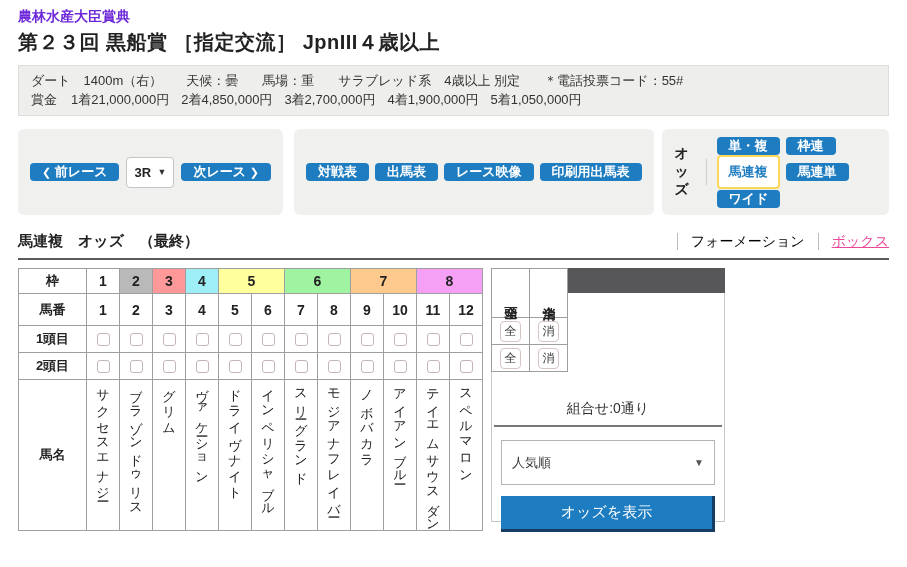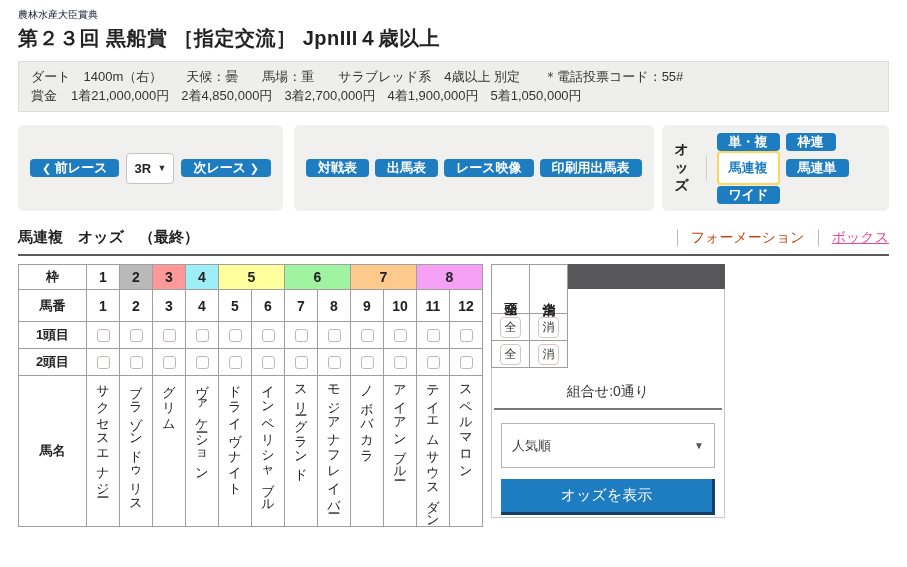--- a/index.html
+++ b/index.html
@@ -4,21 +4,21 @@
 <style>
   * { box-sizing: border-box; }
   html,body { margin:0; padding:0; }
   body {
     width:907px; height:567px; overflow:hidden; background:#fff;
     font-family:"Liberation Sans","DejaVu Sans",sans-serif; color:#222;
   }
   .page { padding:8px 18px 0 18px; width:907px; }
 
   
-  .event-title { font-size:10px; font-weight:normal; color:#0f172a; }
+  .event-title { font-size:14px; font-weight:bold; color:#6d28d9; }
   .race-title { font-size:20px; font-weight:bold; margin:3px 0 9px 0; letter-spacing:.5px; }
 
   
   .race-info { background:#eeeeec; border:1px solid #ddddda; padding:5px 12px 6px; font-size:13px; color:#333; }
   .info-line { line-height:19px; white-space:nowrap; }
   .info-item { margin-right:24px; }
   .prize-label { margin-right:14px; }
   .prize-item { margin-right:12px; }
 
   
@@ -41,21 +41,21 @@
   .sel-arrow { font-size:9px; color:#333; }
   .odds-label { font-size:14px; font-weight:bold; margin:0 8px 0 4px; }
   .vdiv { width:1px; height:26px; background:#cfcfcc; margin:0 7px 0 2px; }
   .odds-type.selected { background:#fff; color:#1e7cc0; border:2px solid #fcd75a; padding:6px 10px; }
 
   
   .section-head { display:flex; align-items:center; margin-top:17px; }
   .section-title { font-size:15px; font-weight:bold; }
   .section-links { margin-left:auto; display:flex; align-items:center; font-size:14px; }
   .link-div { width:1px; height:17px; background:#bbb; margin:0 13px; }
-  .formation-link { color:#c2410c; text-decoration:none; cursor:pointer;font-family:Liberation Mono, monospace; }
+  .formation-link { color:#000000; text-decoration:none; cursor:pointer;font-family:Liberation Mono, monospace; }
   .box-link { color:#ec4899; text-decoration:underline; cursor:pointer; }
   .section-rule { border:0; border-top:2px solid #5a5a5a; margin:7px 0 0 0; }
 
   
   .main-area { display:flex; margin-top:8px; align-items:flex-start; }
   table.sel { border-collapse:collapse; table-layout:fixed; }
   table.sel th, table.sel td { border:1px solid #9f9f9f; text-align:center; padding:0; }
   table.sel .lbl { width:68px; font-size:13px; font-weight:bold; background:#fff; }
   .r-frame { height:25px; } .r-frame td { font-size:14px; font-weight:bold; }
   .r-num { height:32px; } .r-num td { font-size:14px; font-weight:bold; }
@@ -82,21 +82,21 @@
   table.mini th, table.mini td { border:1px solid #9f9f9f; text-align:center; background:#fff; }
   table.mini th { width:38px; height:49px; font-size:13px; font-weight:bold; }
   table.mini td { width:38px; height:27px; }
   .vtext { writing-mode:vertical-rl; letter-spacing:1px; }
   .mini-btn {
     width:21px; height:21px; line-height:17px; padding:0; font-size:12px;
     background:#fff; border:1px solid #d9c4c4; border-radius:4px; cursor:pointer;
     font-family:inherit; color:#333;
   }
   .dark-filler { flex:1; height:25px; background:#57575a; margin-top:-1px; margin-right:-1px; }
-  .combo-count { text-align:center; font-size:14px; color:#333; margin-top:15px; }
+  .combo-count { text-align:center; font-size:14px; color:#333; margin-top:28px; }
   .combo-rule { border:0; border-top:2px solid #787878; margin:7px 2px 0 2px; }
   .sort-select {
     margin:13px auto 0; width:214px; height:45px; background:#fff;
     border:1px solid #b5b5b5; display:flex; align-items:center; justify-content:space-between;
     padding:0 10px; font-size:13px; color:#333; cursor:pointer;
   }
   .dd-arrow { font-size:10px; color:#555; }
   .show-odds {
     display:block; margin:11px auto 0; width:214px; height:36px;
     background:#1e7cc0; color:#fff; font-size:15px; font-family:inherit;

